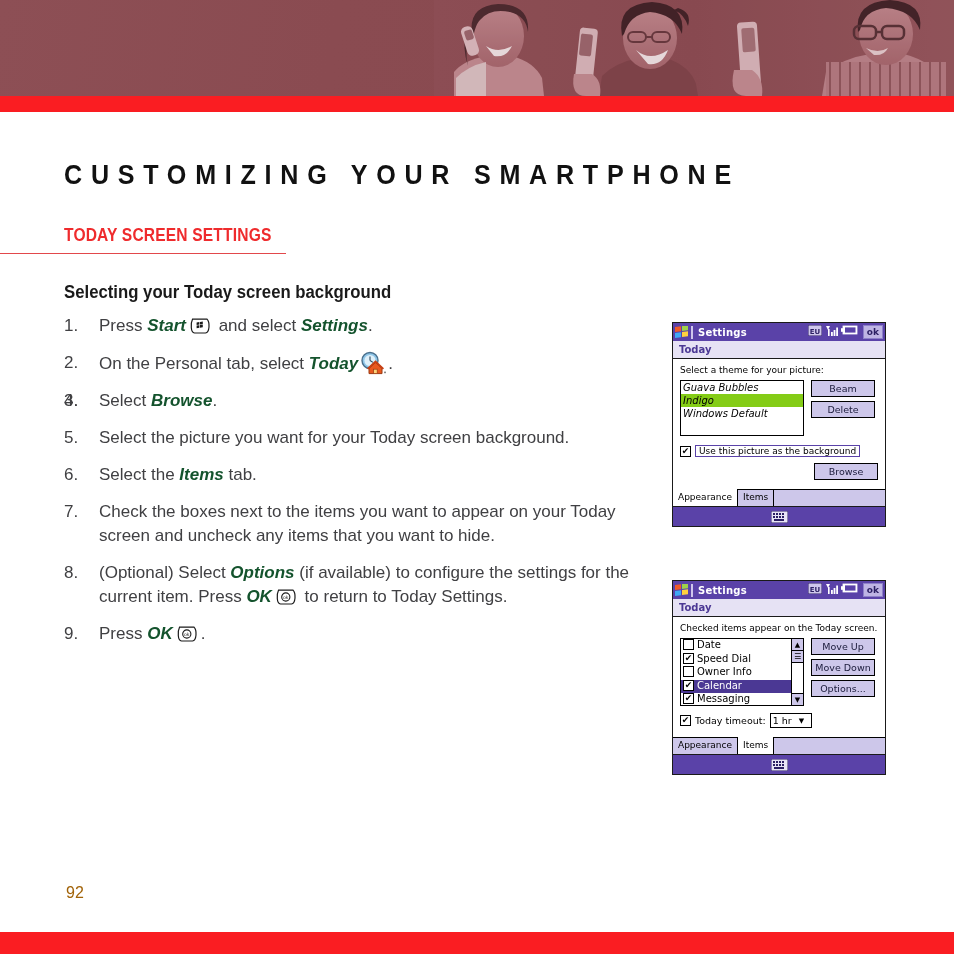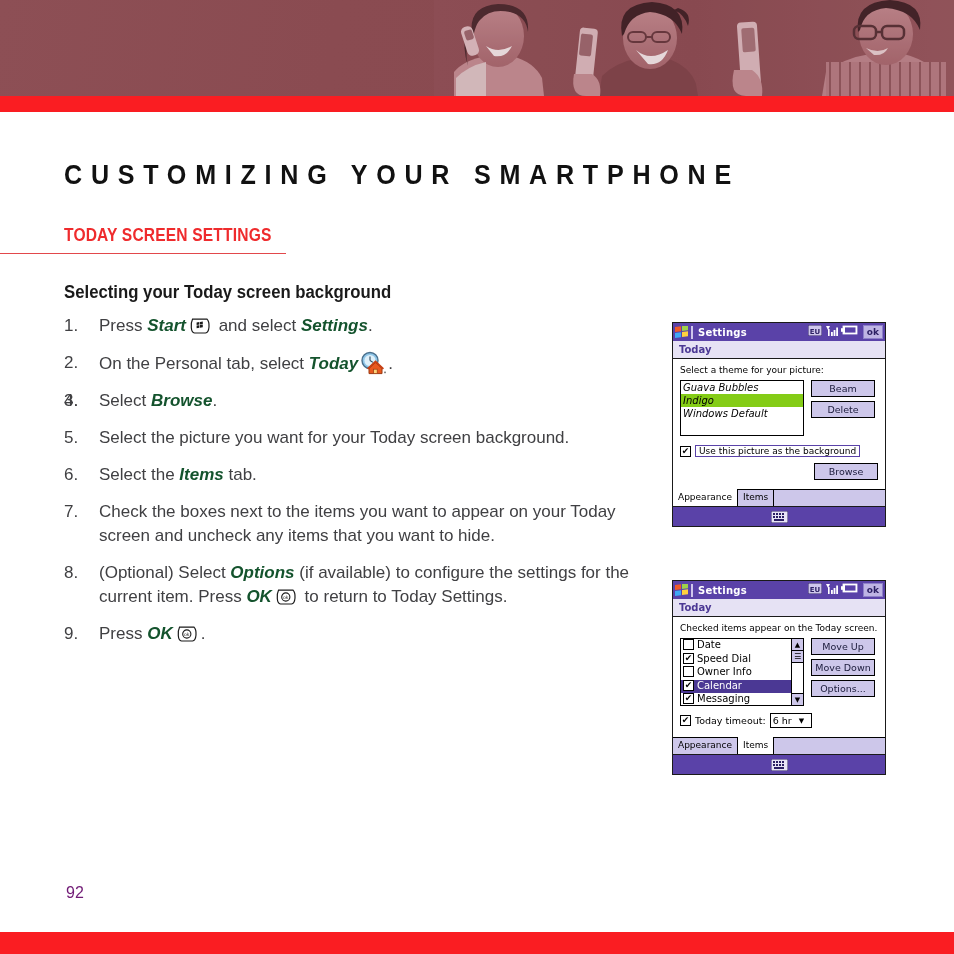--- a/index.html
+++ b/index.html
@@ -41,21 +41,21 @@
   .footer-rule {
     position: absolute;
     left: 0; top: 932px;
     width: 954px; height: 22px;
     background: #fa1d22;
   }
   .page-number {
     position: absolute;
     left: 66px; top: 884px;
     font-size: 16px;
-    color: #701a75;
+    color: #a16207;
     font-family: "Liberation Sans", sans-serif;
     letter-spacing: 0.2px;
   }
 
   
   .chapter-title {
     position: absolute;
     left: 64px; top: 160px;
     font-size: 27px;
     font-weight: bold;
@@ -650,21 +650,21 @@
       <div class="ppc-btncol" id="items-buttons">
           <div class="ppc-btn">Move Up</div>
           <div class="ppc-btn">Move Down</div>
           <div class="ppc-btn">Options...</div>
         </div>
     </div>
     <div class="timeout-row">
       <span class="cbx">✔</span>
       <span>Today timeout:</span>
       <span class="combo">
-        <span>6 hr</span>
+        <span>1 hr</span>
         <span class="arr">▼</span>
       </span>
     </div>
   </div>
   <div class="ppc-tabs" id="items-tabs">
       <div class="ppc-tab">Appearance</div>
       <div class="ppc-tab active">Items</div>
       <div class="ppc-tabfill"></div>
     </div>
   <div class="ppc-softbar">

